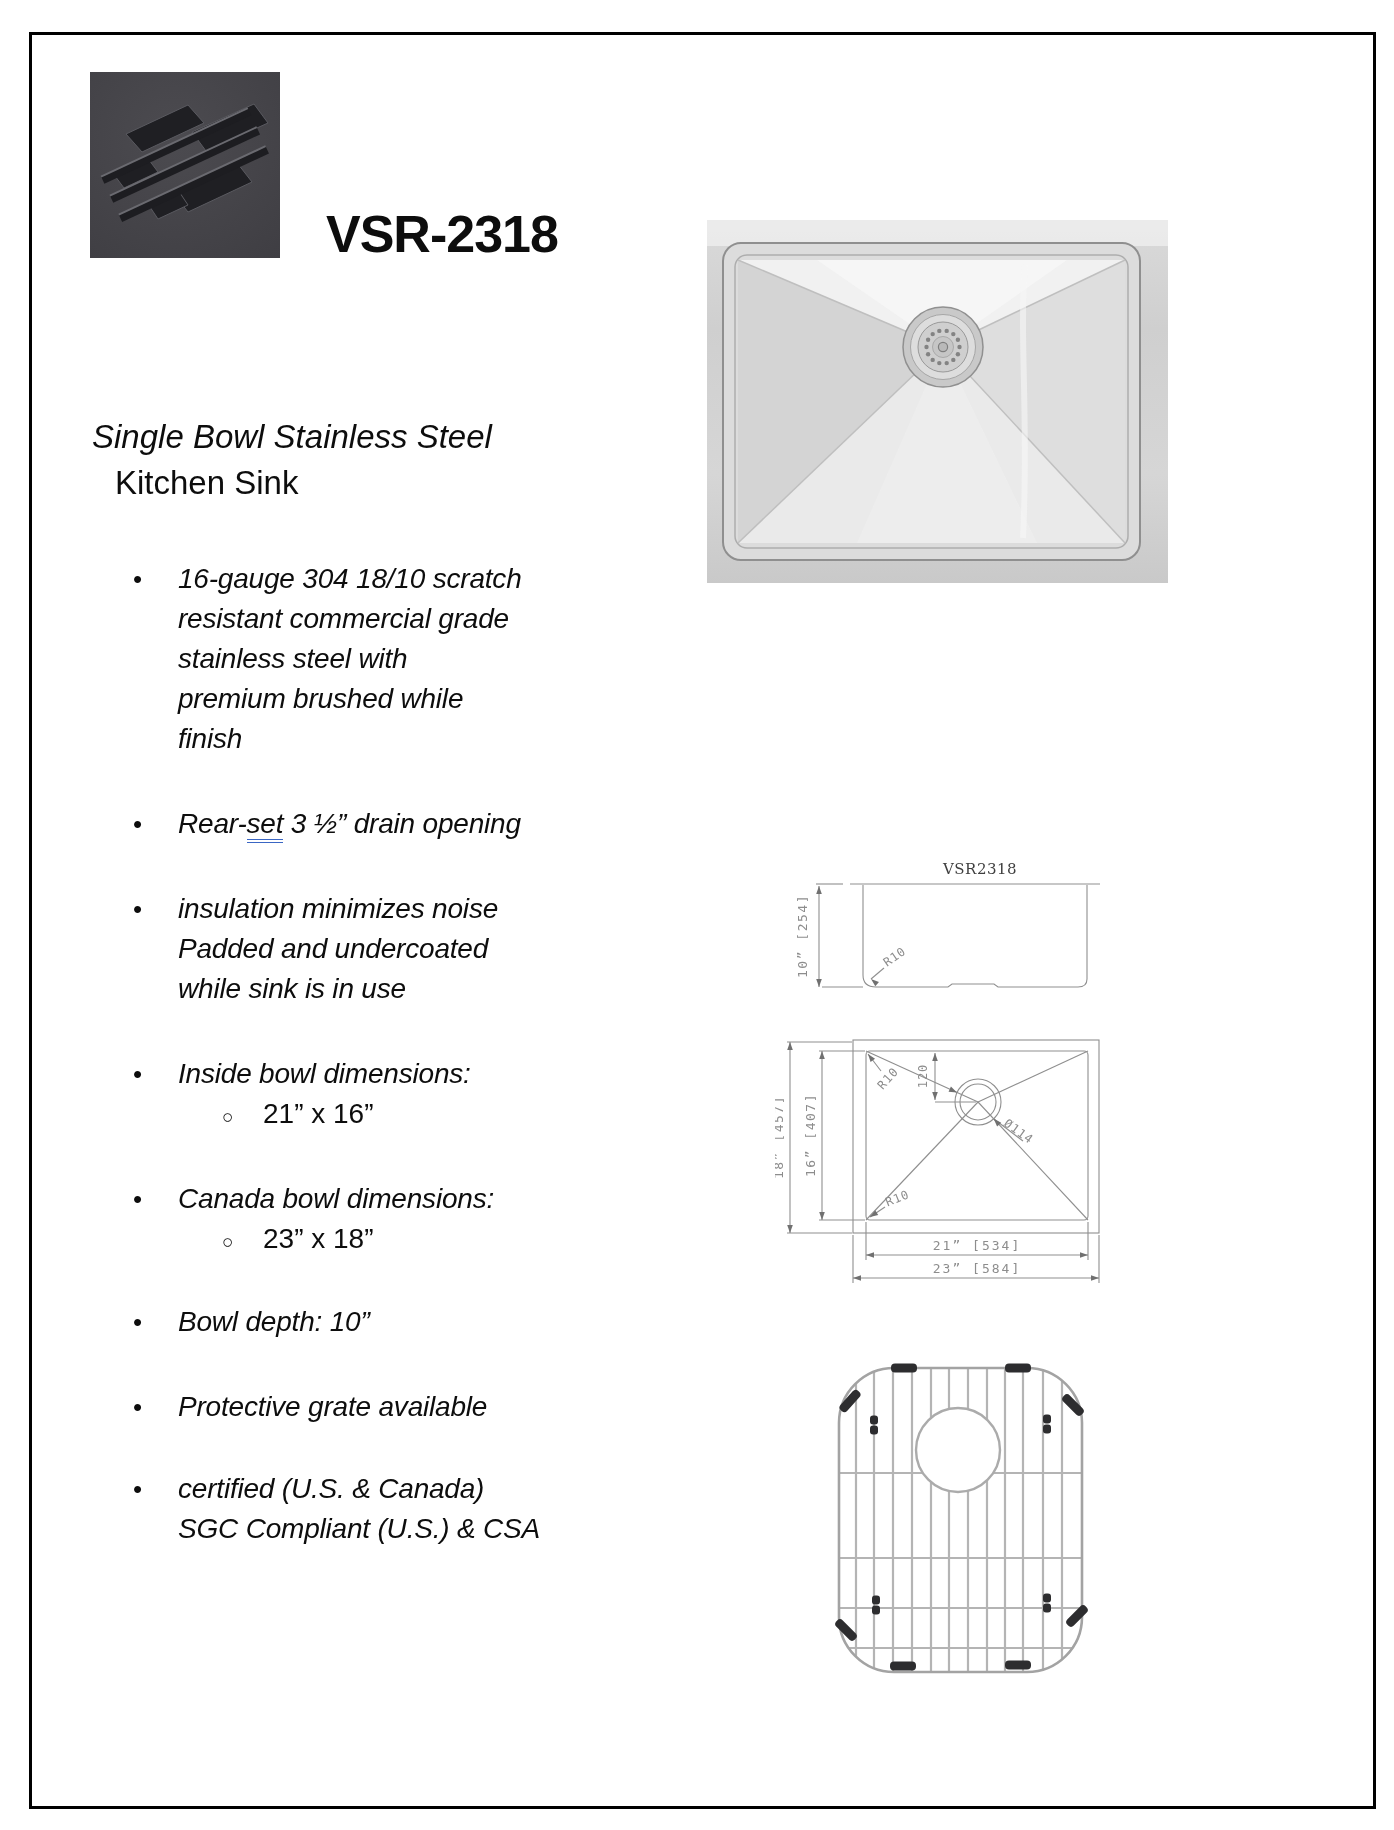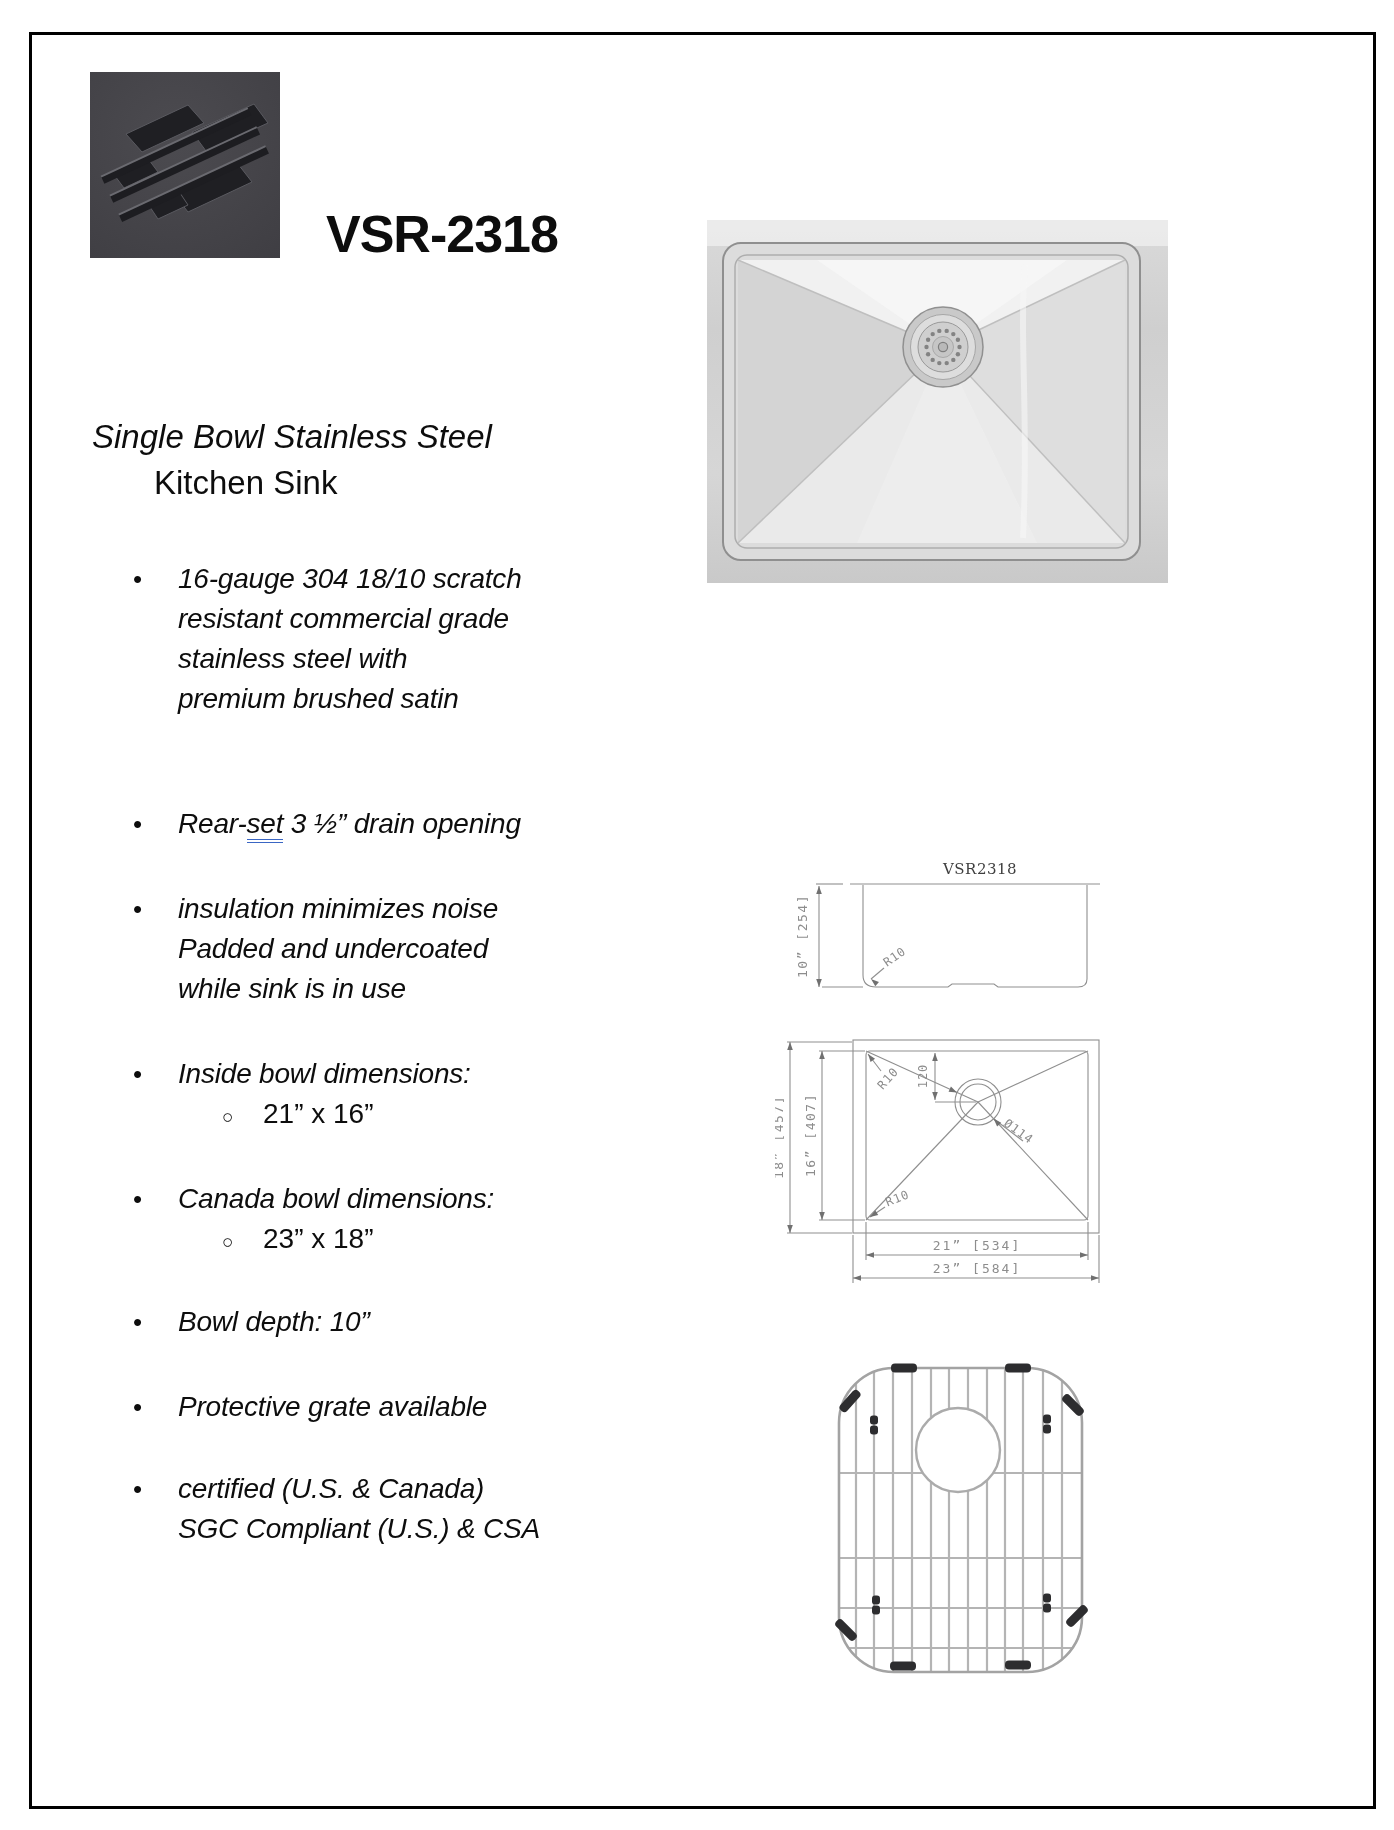--- a/index.html
+++ b/index.html
@@ -4,21 +4,21 @@
 <style>
   html,body{margin:0;padding:0;background:#fff;}
   .page{position:relative;width:1394px;height:1830px;background:#ffffff;
         font-family:"Liberation Sans",sans-serif;color:#0d0d0d;overflow:hidden;}
   .frame{position:absolute;left:29px;top:32px;width:1347px;height:1777px;
          border:3px solid #000;box-sizing:border-box;}
   .logo{position:absolute;left:90px;top:72px;width:190px;height:186px;}
   .title{position:absolute;left:326px;top:204px;font-size:52px;font-weight:bold;
          letter-spacing:-1px;}
   .heading{position:absolute;left:92px;top:414px;font-size:33px;line-height:46px;}
-  .heading .l2{display:block;margin-left:62px;}
+  .heading .l2{display:block;margin-left:23px;}
   .bullet{position:absolute;left:133px;display:flex;font-size:28px;line-height:40px;
           letter-spacing:-0.2px;}
   .bullet .dot{flex:0 0 45px;font-size:26px;}
   .ln{display:block;font-style:italic;}
   .sub{position:absolute;left:222px;display:flex;font-size:28px;line-height:40px;}
   .sub .sdot{flex:0 0 41px;font-size:19px;padding-top:3px;}
   .grammar{border-bottom:4px double #3a66c4;padding-bottom:0px;}
   .photo{position:absolute;left:707px;top:220px;width:461px;height:363px;}
   .tech{position:absolute;left:775px;top:855px;width:340px;height:430px;}
   .grate{position:absolute;left:830px;top:1360px;width:260px;height:320px;}
@@ -64,21 +64,22 @@
     <span class="ln">Single Bowl Stainless Steel</span>
     <span class="l2">Kitchen Sink</span>
   </div>
 
   <div class="bullet" style="top:559px">
     <span class="dot">•</span>
     <div>
       <span class="ln">16-gauge 304 18/10 scratch</span>
       <span class="ln">resistant commercial grade</span>
       <span class="ln">stainless steel with</span>
-      <span class="ln">premium brushed satin</span>
+      <span class="ln">premium brushed while</span>
+      <span class="ln">finish</span>
     </div>
   </div>
 
   <div class="bullet" style="top:804px">
     <span class="dot">•</span>
     <div>
         <span class="ln"><span>Rear-</span><span class="grammar">set</span><span> 3 ½” drain opening</span></span>
       </div>
   </div>
 

